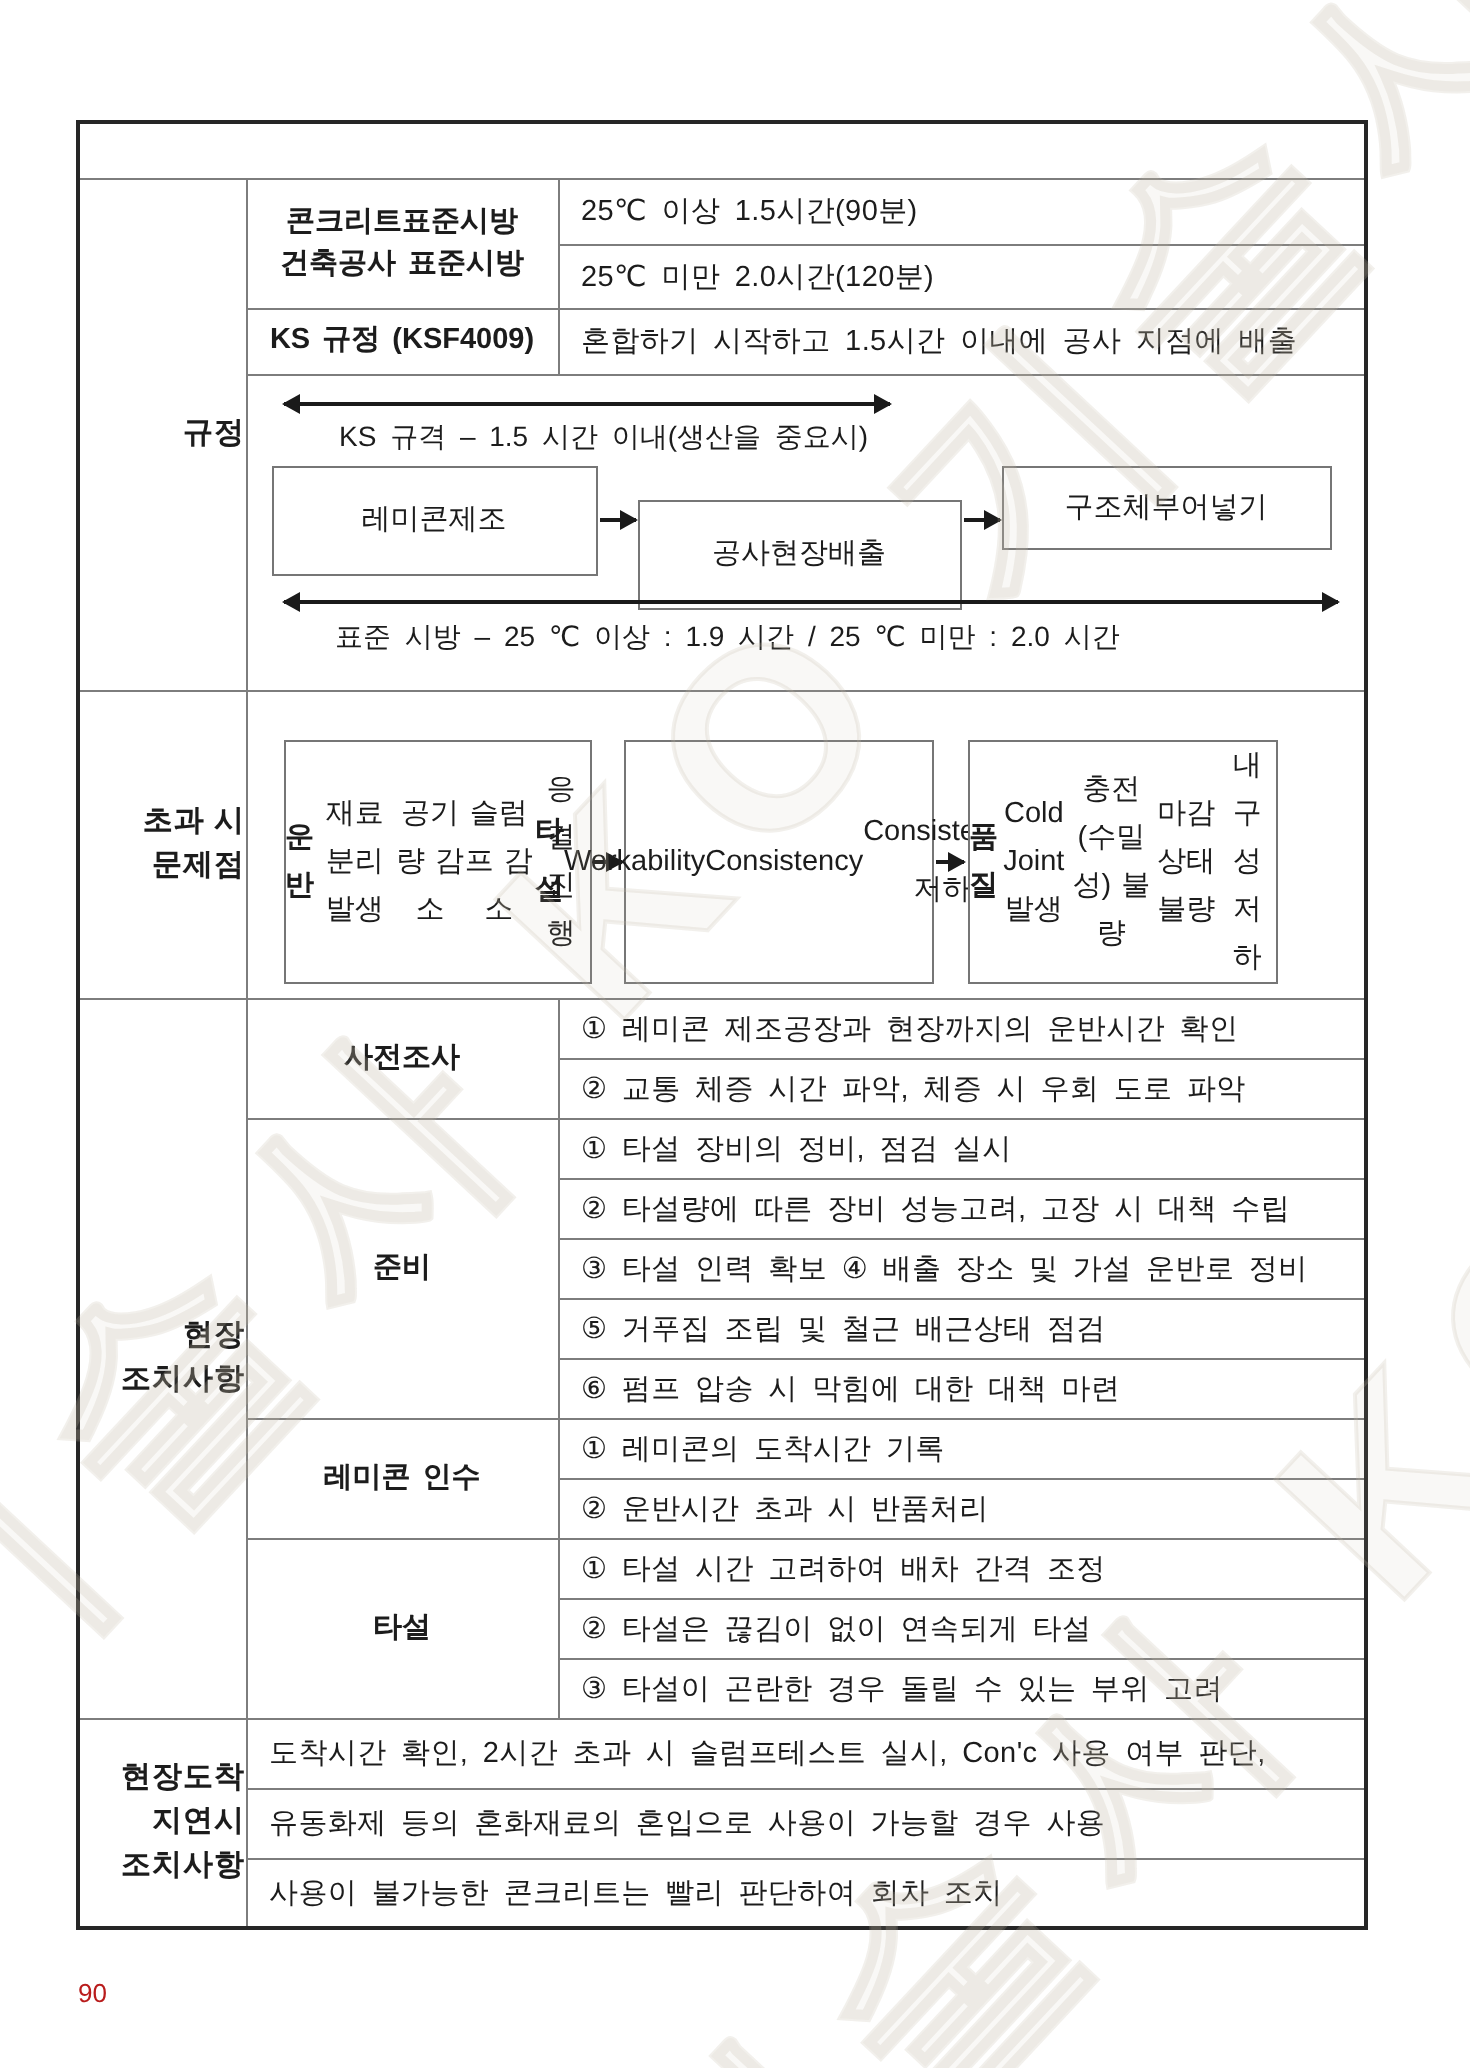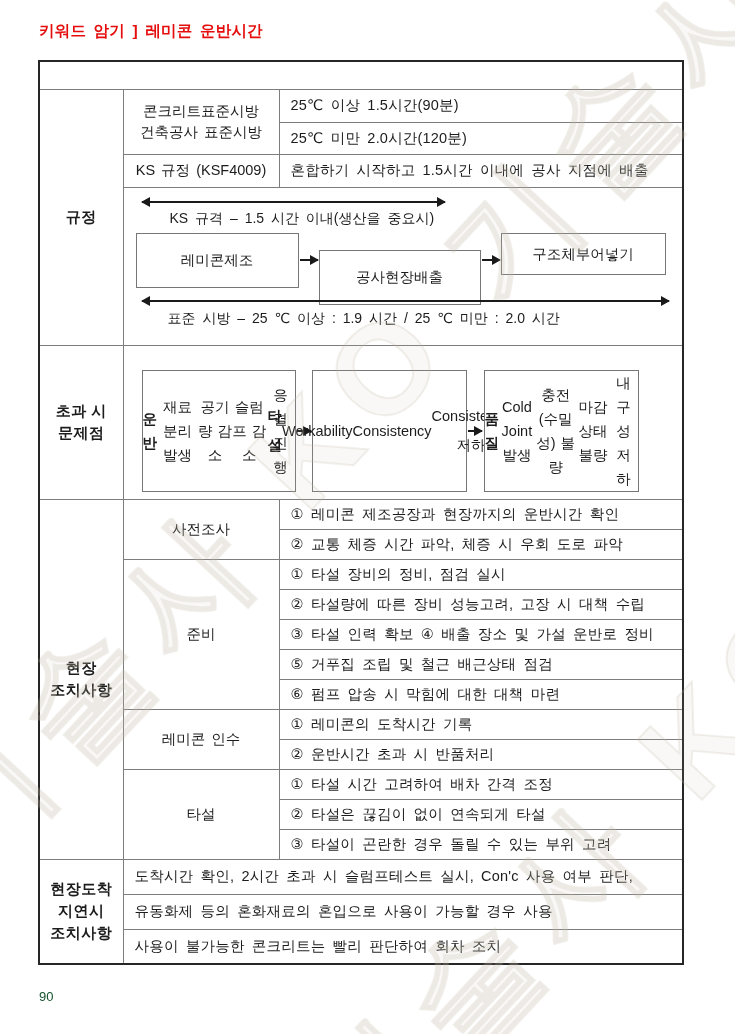--- a/index.html
+++ b/index.html
@@ -12,21 +12,21 @@
     font-family:"Liberation Sans","DejaVu Sans",sans-serif;
     color:#1c1c1c;
   }
   .doc-title {
     position:absolute; left:39px; top:21px;
     font-size:15.5px; font-weight:bold; color:#e60d0d;
     letter-spacing:0.2px; word-spacing:3px;
   }
   .page-number {
     position:absolute; left:39px; top:989px;
-    font-size:13px; color:#14532d;
+    font-size:13px; color:#b91c1c;
   }
   
   .watermark-layer {
     position:absolute; inset:0; overflow:hidden;
     pointer-events:none; z-index:5;
   }
   .watermark {
     position:absolute; white-space:nowrap;
     font-size:128px; font-weight:bold; letter-spacing:18px;
     color:rgba(196,188,170,0.10);
@@ -48,25 +48,25 @@
     vertical-align:middle;
     background:transparent;
   }
   td.thead {
     background:#1b2436; color:#ffffff;
     font-size:16px; font-weight:bold; text-align:center;
     letter-spacing:1px; height:28px;
     border-color:#1b2436;
   }
   td.lbl {
-    background:#e1ebf7; font-weight:bold; text-align:center;
+    background:#e1ebf7; font-weight:bold; text-align:right;
     font-size:15px; line-height:22px; letter-spacing:0.5px;
   }
   td.sublbl {
-    font-weight:normal; text-align:center; font-size:14.5px; line-height:21px;
+    font-weight:bold; text-align:center; font-size:14.5px; line-height:21px;
     word-spacing:2px;
   }
   td.content {
     padding-left:11px; text-align:left; word-spacing:3px; letter-spacing:0.2px;
   }
   tr.r33 { height:33px; } tr.r32 { height:32px; } tr.r30 { height:30px; }
   tr.r35 { height:35px; } tr.rdiag { height:158px; } tr.rprob { height:154px; }
   
   .diag { position:relative; width:100%; height:156px; }
   .probd { position:relative; width:100%; height:152px; }
@@ -99,21 +99,20 @@
     content:""; position:absolute; right:-1px; top:-4px;
     border-top:5px solid transparent; border-bottom:5px solid transparent;
     border-left:9px solid #1a1a1a;
   }
 </style>
 </head>
 <body>
 
 <div class="page">
 
-  <div class="doc-title">키워드 암기 ] 레미콘 운반시간</div>
 
   <table class="main">
     <colgroup>
         <col style="width:84px">
         <col style="width:156px">
         <col style="width:404px">
       </colgroup>
 
     <tbody>
         <tr>

